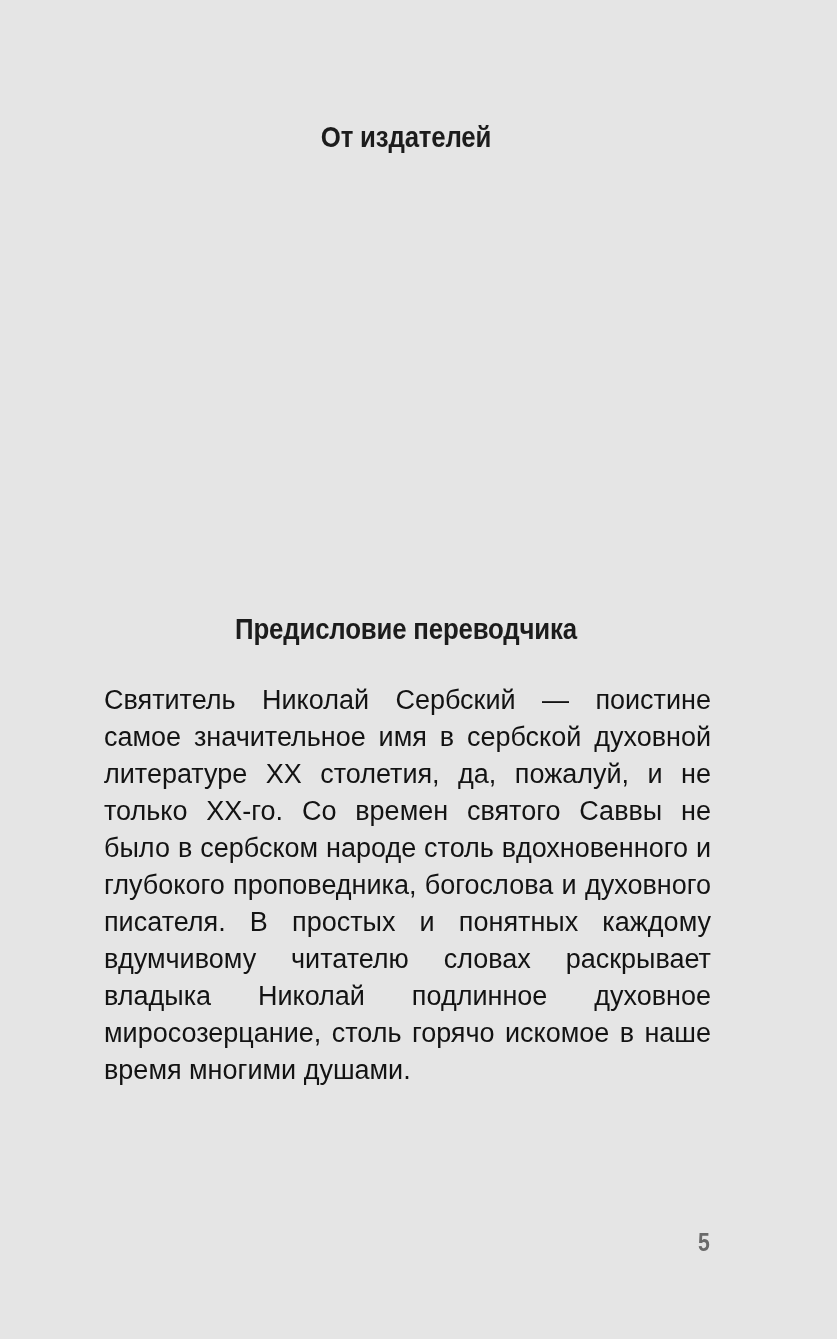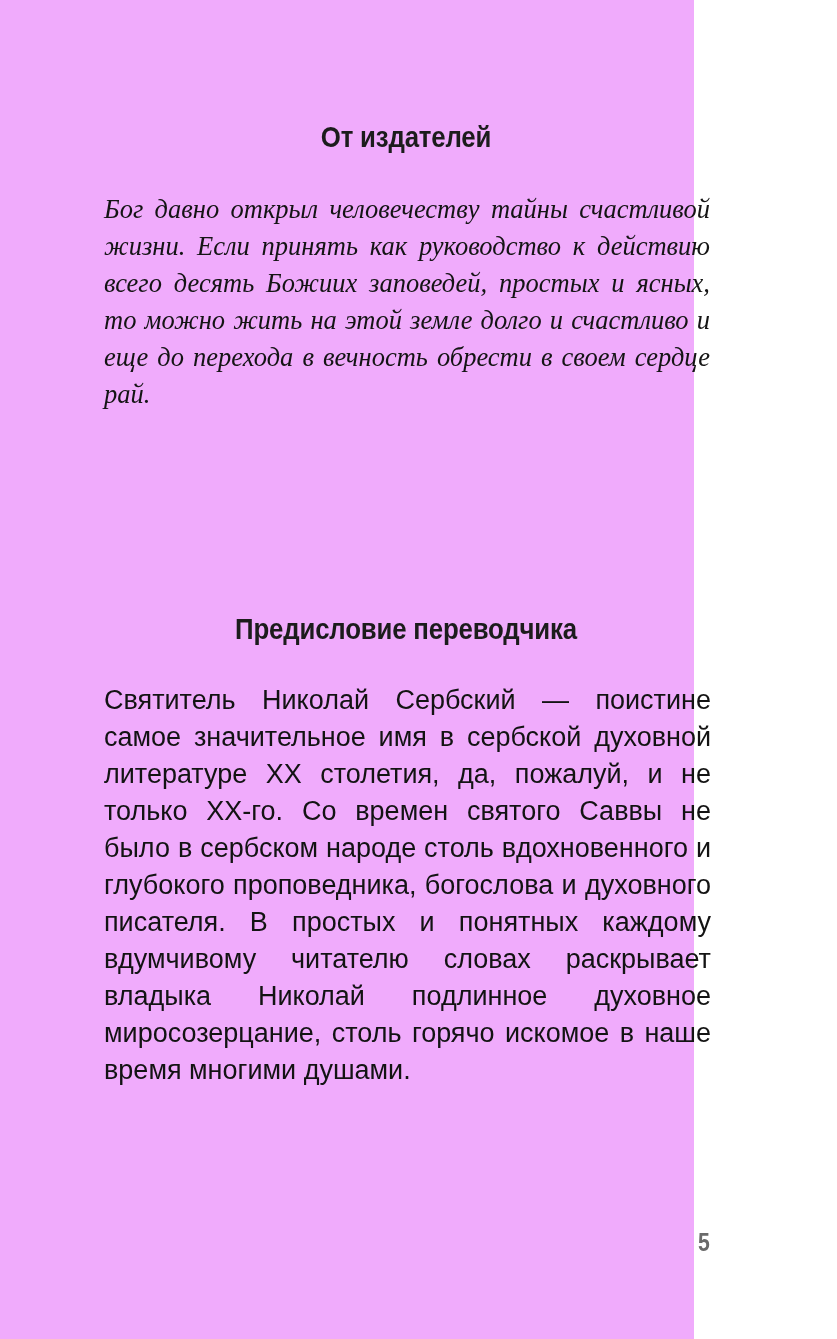--- a/index.html
+++ b/index.html
@@ -11,23 +11,23 @@
     width: 837px;
     height: 1339px;
     background: #ffffff;
     font-family: "Liberation Serif", "DejaVu Serif", serif;
     color: #1a1a1a;
     overflow: hidden;
   }
 
   .page {
     position: relative;
-    width: 694px;
+    width: 837px;
     height: 1339px;
-    background: #f0abfc;
+    background: #e5e5e5;
     box-sizing: border-box;
   }
 
   .content {
     position: absolute;
     left: 104px;
     top: 0;
     width: 608px;
   }
 
@@ -141,21 +141,20 @@
 <body>
 
 <div class="page">
   <div class="content">
 
     <div class="heading-1-wrap">
       <h1 class="section-heading">От издателей</h1>
     </div>
 
     <div class="italic-block">
-      <p>Бог давно открыл человечеству тайны счастливой жизни. Если принять как руководство к действию всего десять Божиих заповедей, простых и ясных, то можно жить на этой земле долго и счастливо и еще до перехода в вечность обрести в своем сердце рай.</p>
     </div>
 
     <div class="heading-2-wrap">
       <h1 class="section-heading">Предисловие переводчика</h1>
     </div>
 
     <div class="body-block">
       <p class="last-line-left">Святитель Николай Сербский — поистине самое значительное имя в сербской духовной литературе XX столетия, да, пожалуй, и не только XX-го. Со времен святого Саввы не было в сербском народе столь вдохновенного и глубокого проповедника, богослова и духовного писателя. В простых и понятных каждому вдумчивому читателю словах раскрывает владыка Николай подлинное духовное миросозерцание, столь горячо искомое в наше время многими душами.</p>
     </div>
 

